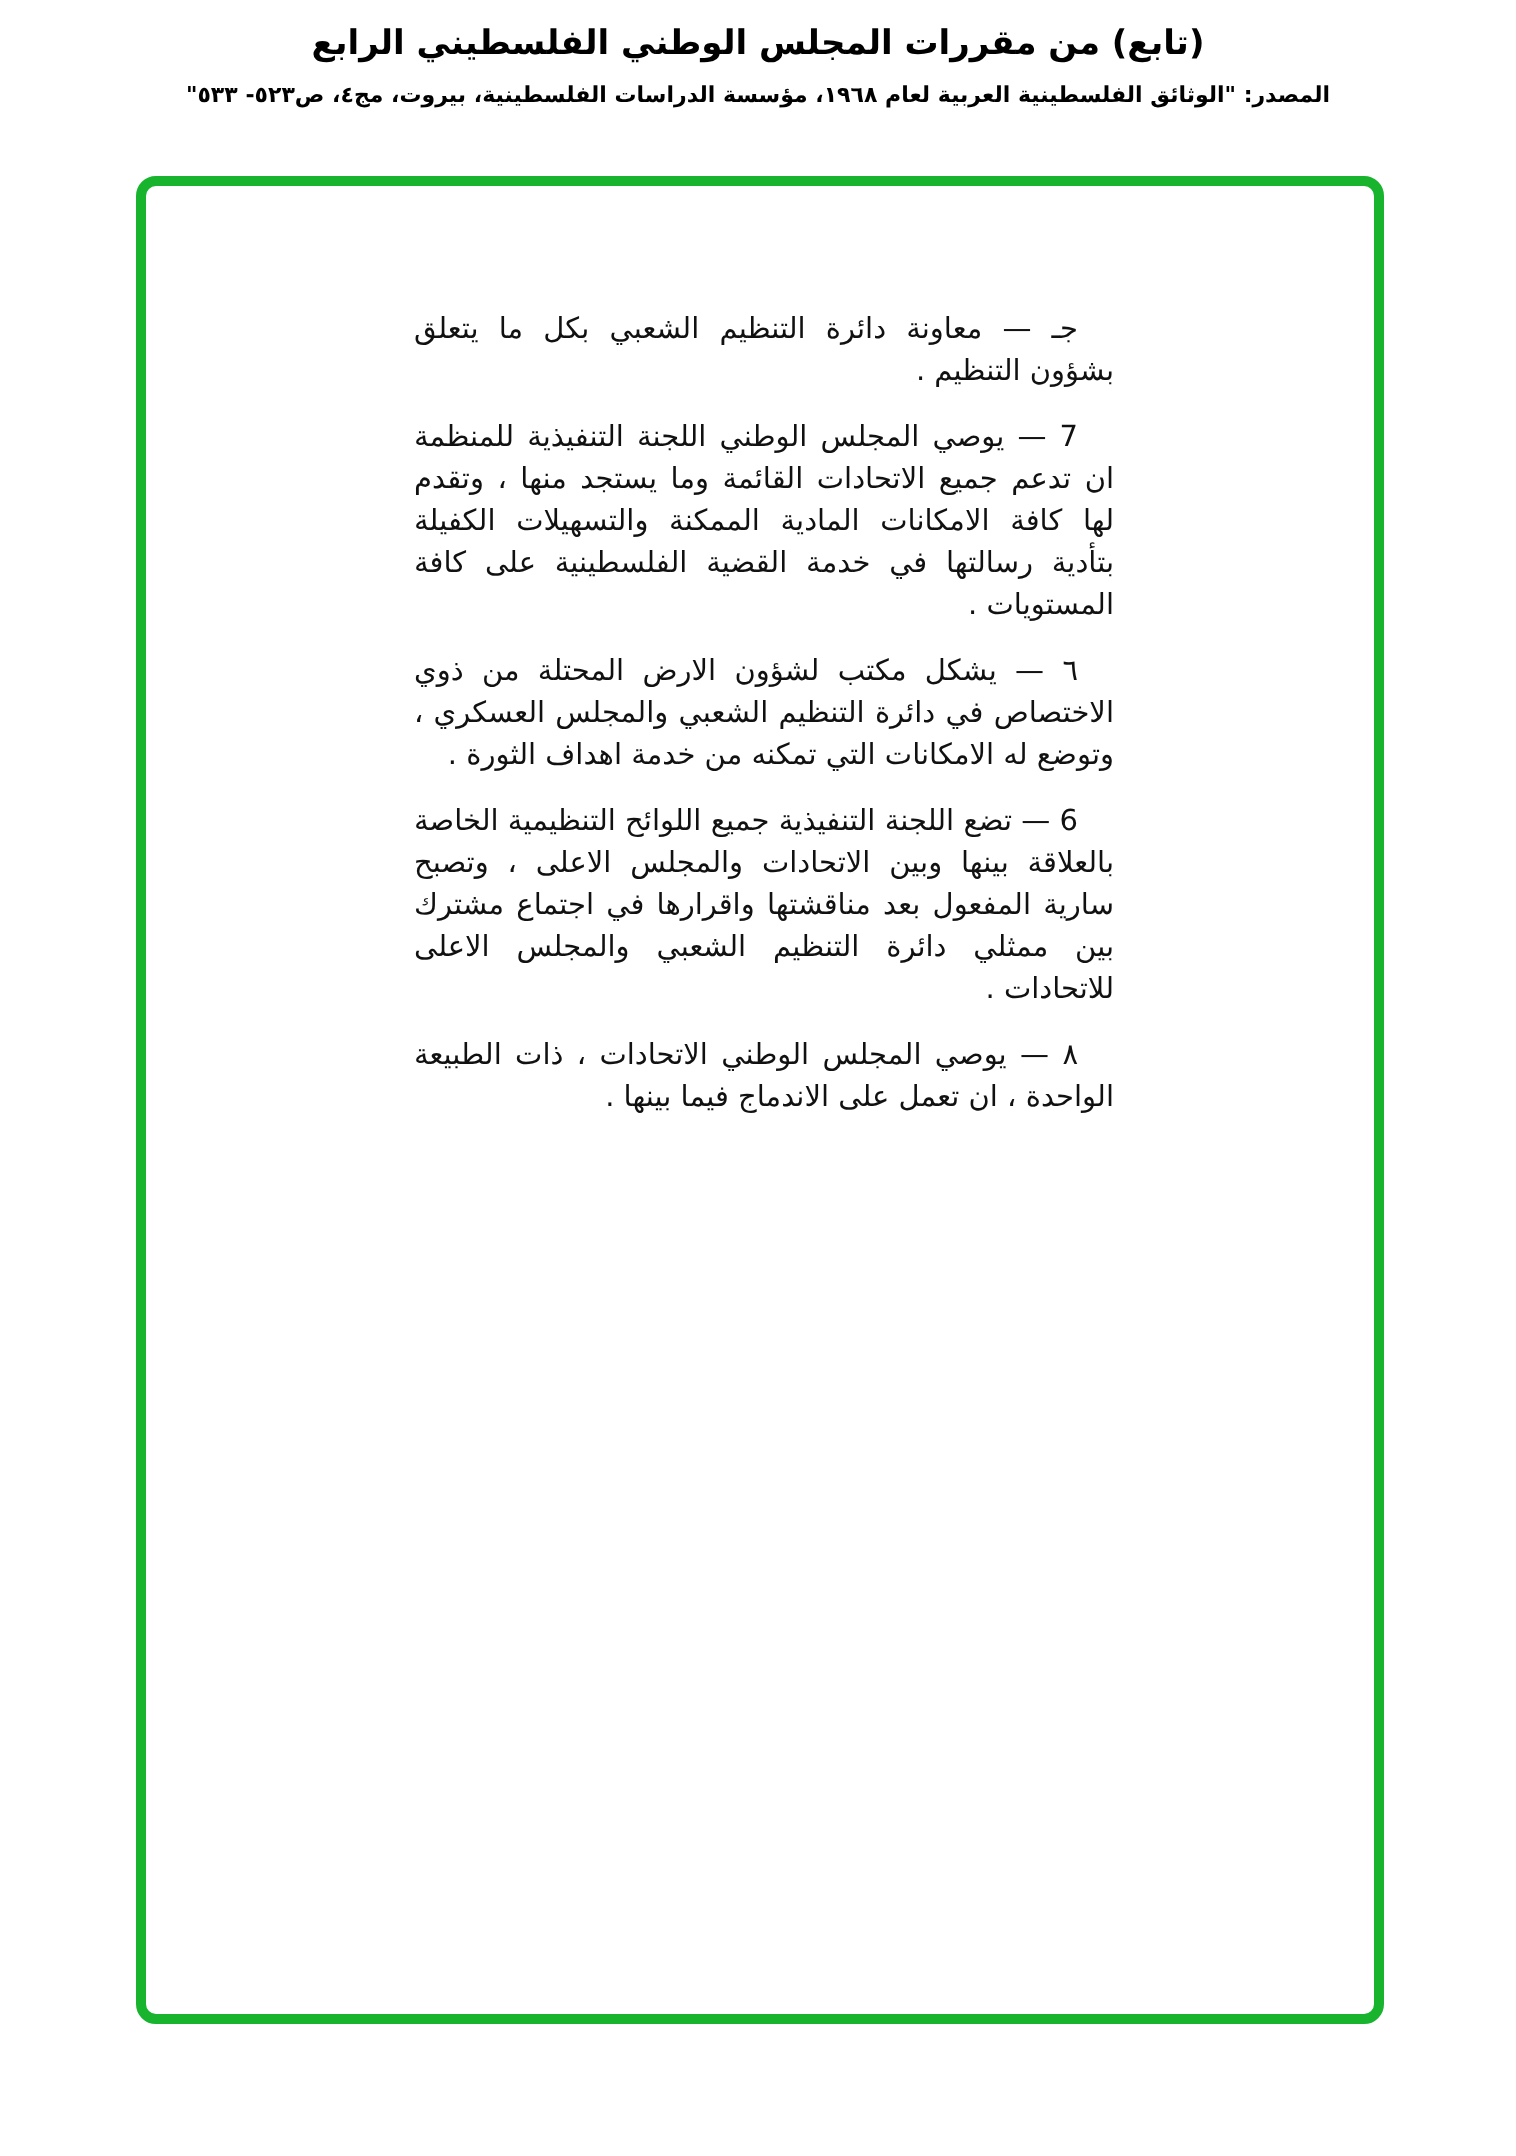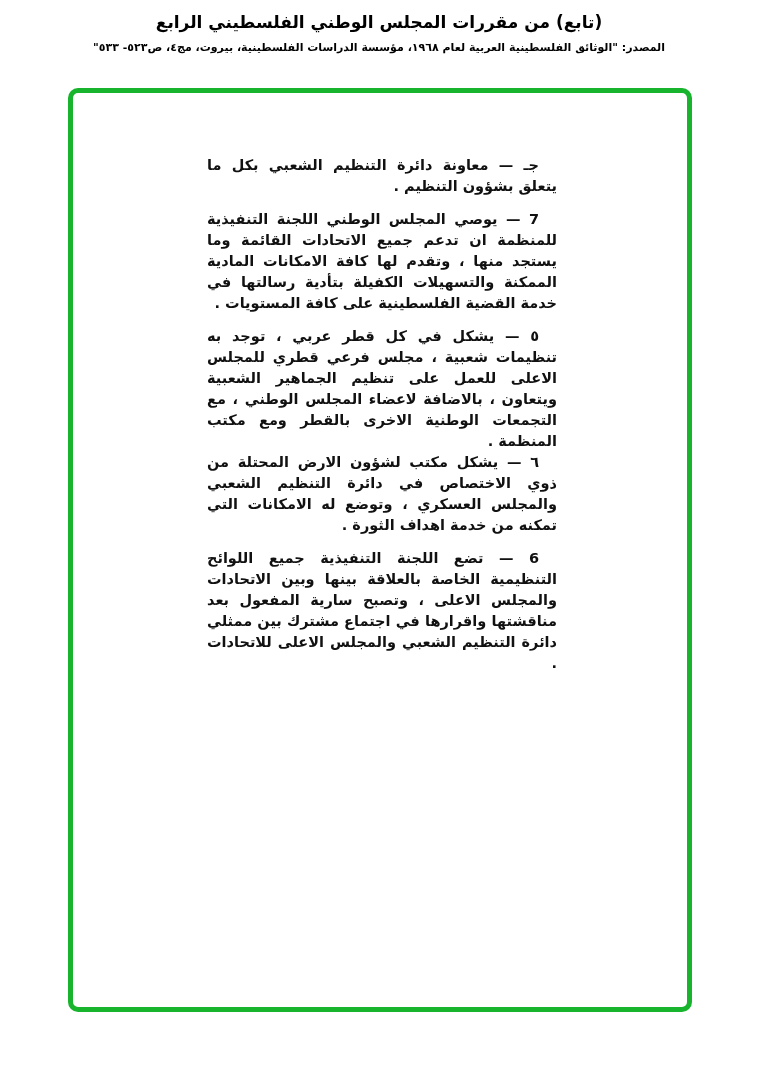--- a/index.html
+++ b/index.html
@@ -51,21 +51,21 @@
   .text-column {
     width: 350px;
     margin: 62px 130px 0 134px;
   }
   .text-column p {
     direction: rtl;
     unicode-bidi: embed;
     text-align: justify;
     text-align-last: right;
     font-size: 14.5px;
-    font-weight: 700;
+    font-weight: 400;
     line-height: 21px;
     margin: 0 0 12px 0;
     text-indent: 18px;
     color: #111;
   }
   .text-column p.no-gap {
     margin-bottom: 0;
   }
 </style>
 </head>
@@ -73,17 +73,17 @@
 
 <div class="header">
   <div class="doc-title">(تابع) من مقررات المجلس الوطني الفلسطيني الرابع</div>
   <div class="doc-source">المصدر: "الوثائق الفلسطينية العربية لعام ١٩٦٨، مؤسسة الدراسات الفلسطينية، بيروت، مج٤، ص٥٢٣- ٥٣٣"</div>
 </div>
 
 <div class="frame">
   <div class="text-column">
     <p>جـ — معاونة دائرة التنظيم الشعبي بكل ما يتعلق بشؤون التنظيم .</p>
     <p>7 — يوصي المجلس الوطني اللجنة التنفيذية للمنظمة ان تدعم جميع الاتحادات القائمة وما يستجد منها ، وتقدم لها كافة الامكانات المادية الممكنة والتسهيلات الكفيلة بتأدية رسالتها في خدمة القضية الفلسطينية على كافة المستويات .</p>
-    <p class="no-gap">٥ — يشكل في كل قطر عربي ، توجد به تنظيمات شعبية ، مجلس فرعي قطري للمجلس الاعلى للعمل على تنظيم الجماهير الشعبية ويتعاون ، بالاضافة لاعضاء المجلس الوطني ، مع التجمعات الوطنية الاخرى بالقطر ومع مكتب المنظمة .</p>
     <p>٦ — يشكل مكتب لشؤون الارض المحتلة من ذوي الاختصاص في دائرة التنظيم الشعبي والمجلس العسكري ، وتوضع له الامكانات التي تمكنه من خدمة اهداف الثورة .</p>
     <p>6 — تضع اللجنة التنفيذية جميع اللوائح التنظيمية الخاصة بالعلاقة بينها وبين الاتحادات والمجلس الاعلى ، وتصبح سارية المفعول بعد مناقشتها واقرارها في اجتماع مشترك بين ممثلي دائرة التنظيم الشعبي والمجلس الاعلى للاتحادات .</p>
+    <p>٨ — يوصي المجلس الوطني الاتحادات ، ذات الطبيعة الواحدة ، ان تعمل على الاندماج فيما بينها .</p>
   </div>
 </div>
 
 </body></html>

